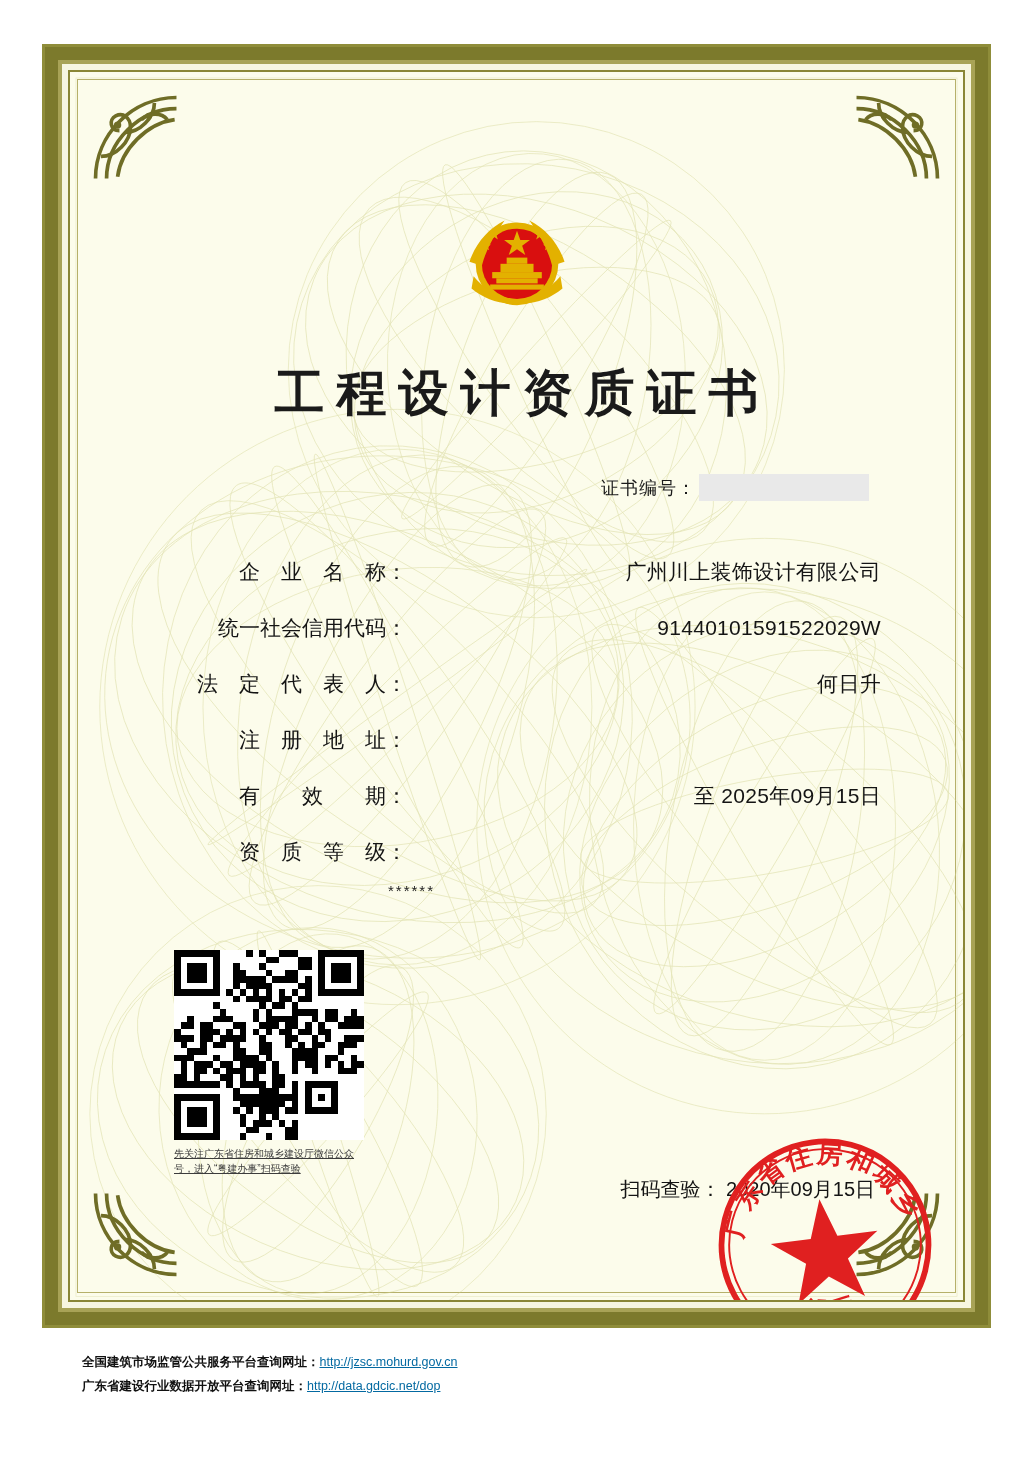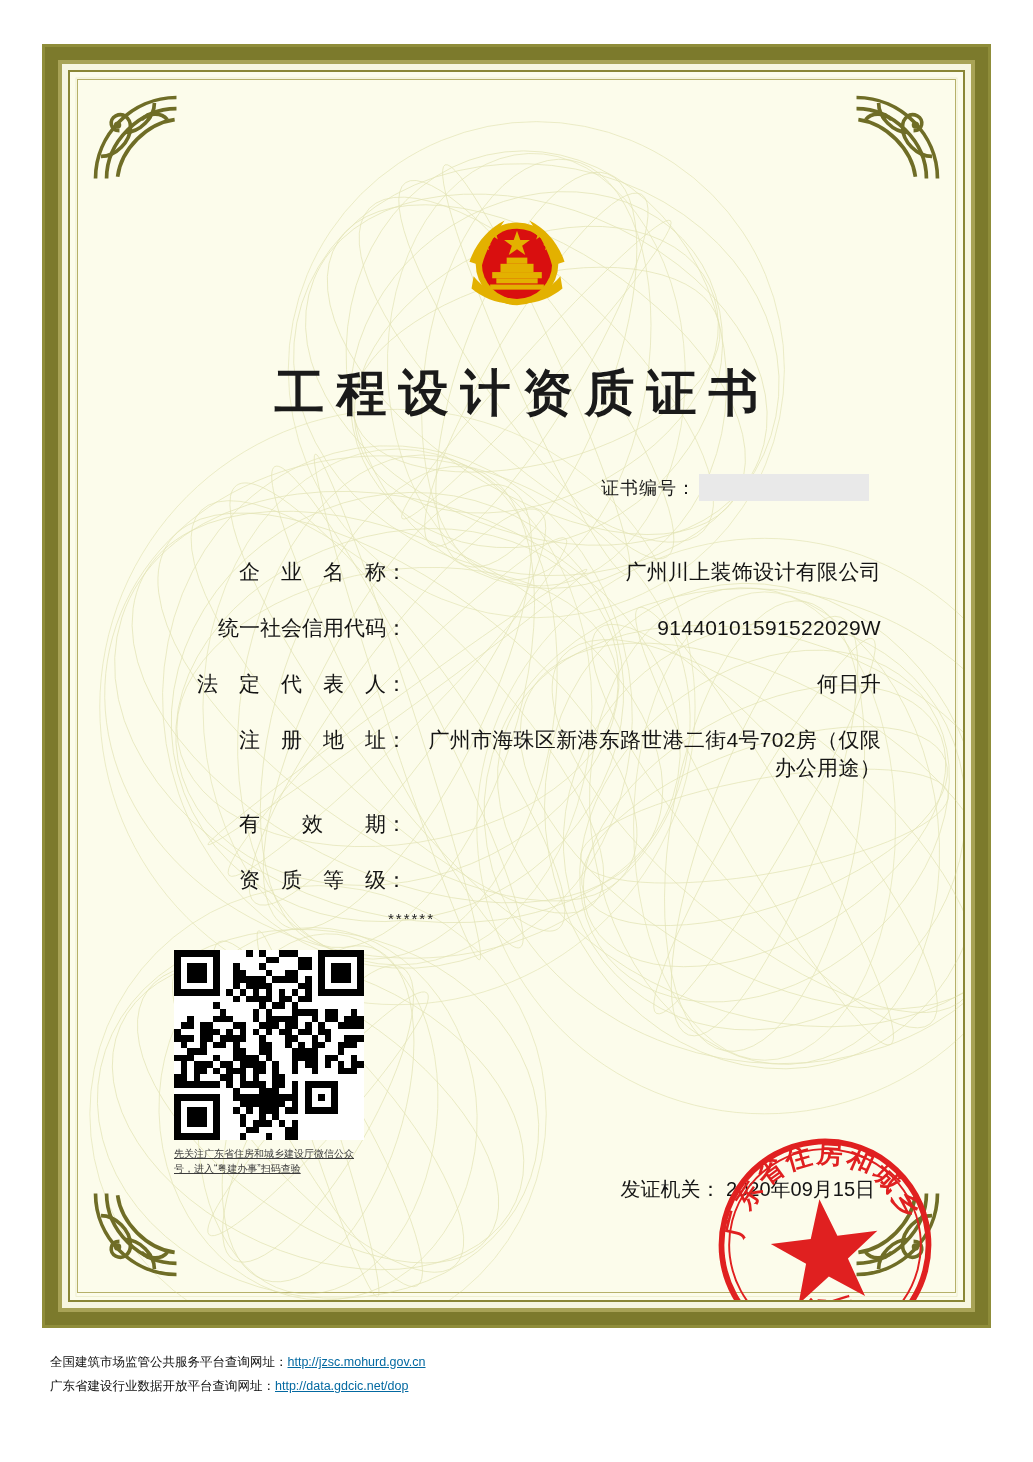--- a/index.html
+++ b/index.html
@@ -209,21 +209,21 @@
     left: 50px;
     top: 1350px;
     font-size: 12.5px;
     line-height: 1.95;
     color: #111;
   }
   .footer a {
     color: #0369a1;
     text-decoration: underline;
   }
-  .footer b { font-weight: normal; }
+  .footer b { font-weight: bold; margin-left: 32px; }
 </style>
 </head>
 <body>
 
 <div class="cert">
 
   <div class="band-outer"></div>
   <div class="band-mid"></div>
 
   <div class="band-inner">
@@ -429,26 +429,26 @@
 
         <div class="field">
           <span class="f-label">法　定　代　表　人</span>
           <span class="f-colon">：</span>
           <span class="f-value">何日升</span>
         </div>
 
         <div class="field">
           <span class="f-label">注　册　地　址</span>
           <span class="f-colon">：</span>
-          <span class="f-value">广州市海珠区新港东路世港二街4号702房（仅限办公用途）</span>
         </div>
 
         <div class="field">
           <span class="f-label">有　　效　　期</span>
           <span class="f-colon">：</span>
+          <span class="f-value">至 2025年09月15日</span>
         </div>
 
         <div class="field" style="margin-bottom:16px">
           <span class="f-label">资　质　等　级</span>
           <span class="f-colon">：</span>
         </div>
 
         <div class="stars">******</div>
       </div>
 
@@ -1294,21 +1294,21 @@
             <i></i>
             <i></i>
             <i></i>
             <i></i>
           </div>
         <div class="qr-note">先关注广东省住房和城乡建设厅微信公众号，进入“粤建办事”扫码查验</div>
       </div>
 
       <div class="issuer">
         <div>
-          <span>发证机关：</span>
+          <span>扫码查验：</span>
           <span>2020年09月15日</span>
         </div>
       </div>
 
       <svg class="seal" viewBox="0 0 240 240">
         <defs>
           <path id="sealArc" d="M 34,120 A 86,86 0 0 1 206,120"></path>
           <path id="sealArcBottom" d="M 44,120 A 76,76 0 0 0 196,120"></path>
         </defs>
         <g fill="none" stroke="#e02020" stroke-width="6">

